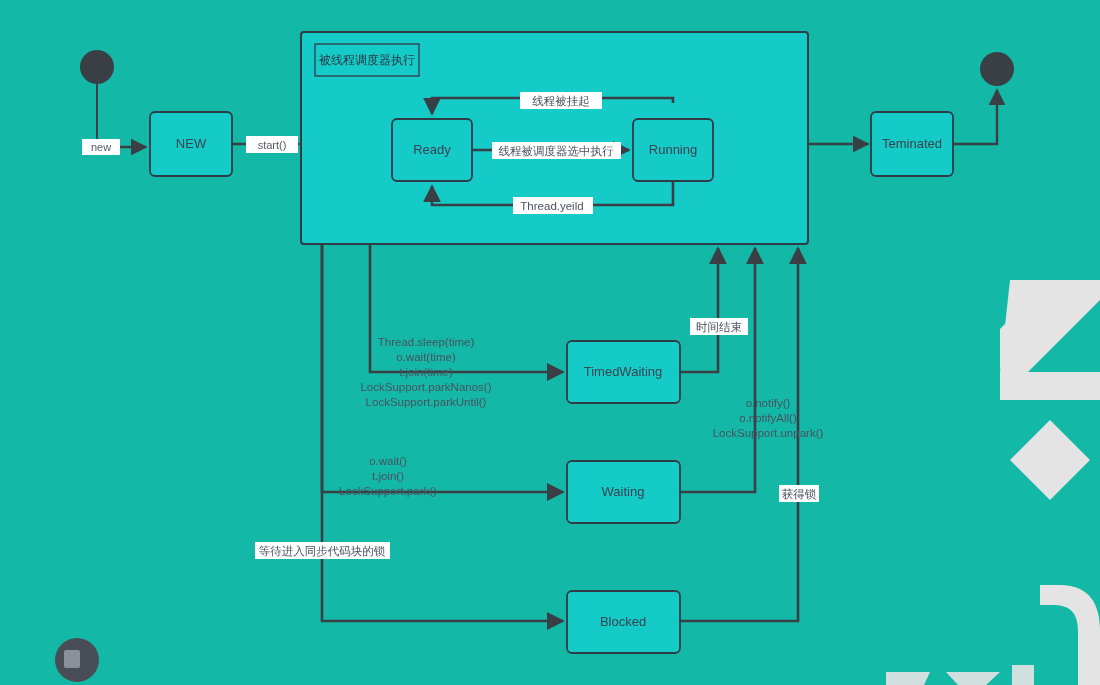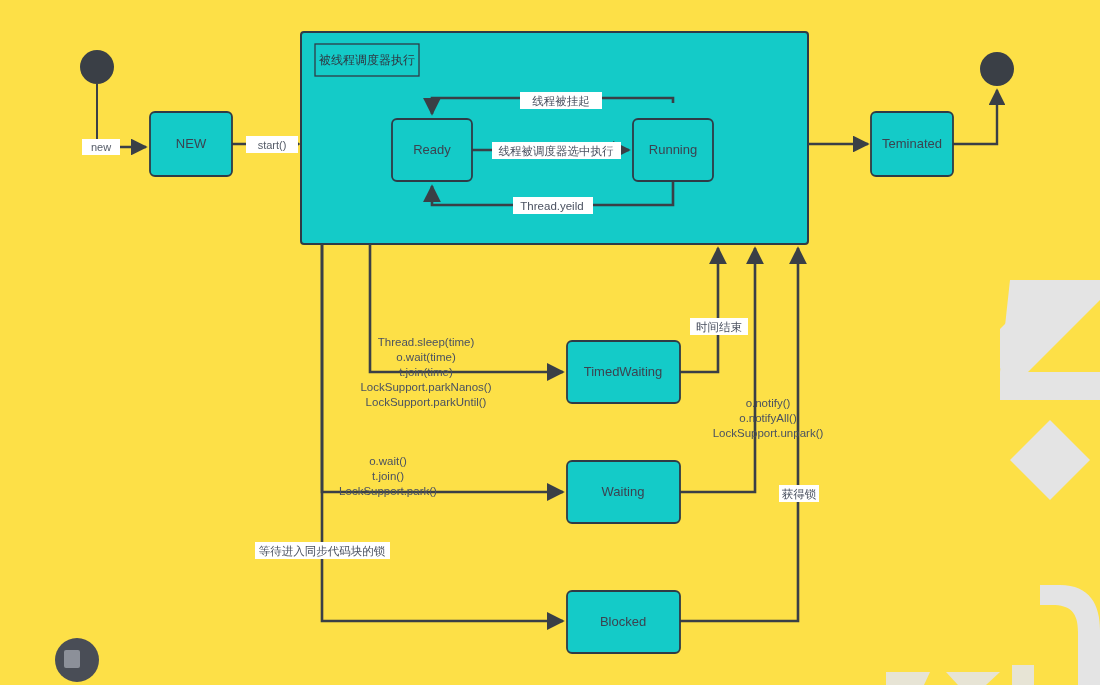--- a/index.html
+++ b/index.html
@@ -7,21 +7,21 @@
     padding: 0;
     background: #ffffff;
   }
   body {
     font-family: "Liberation Sans", "DejaVu Sans", sans-serif;
   }
   #canvas {
     position: relative;
     width: 1100px;
     height: 685px;
-    background: #fde047;
+    background: #14b8a6;
     overflow: hidden;
   }
   svg.layer {
     position: absolute;
     top: 0;
     left: 0;
     width: 1100px;
     height: 685px;
   }
   .node-label {

